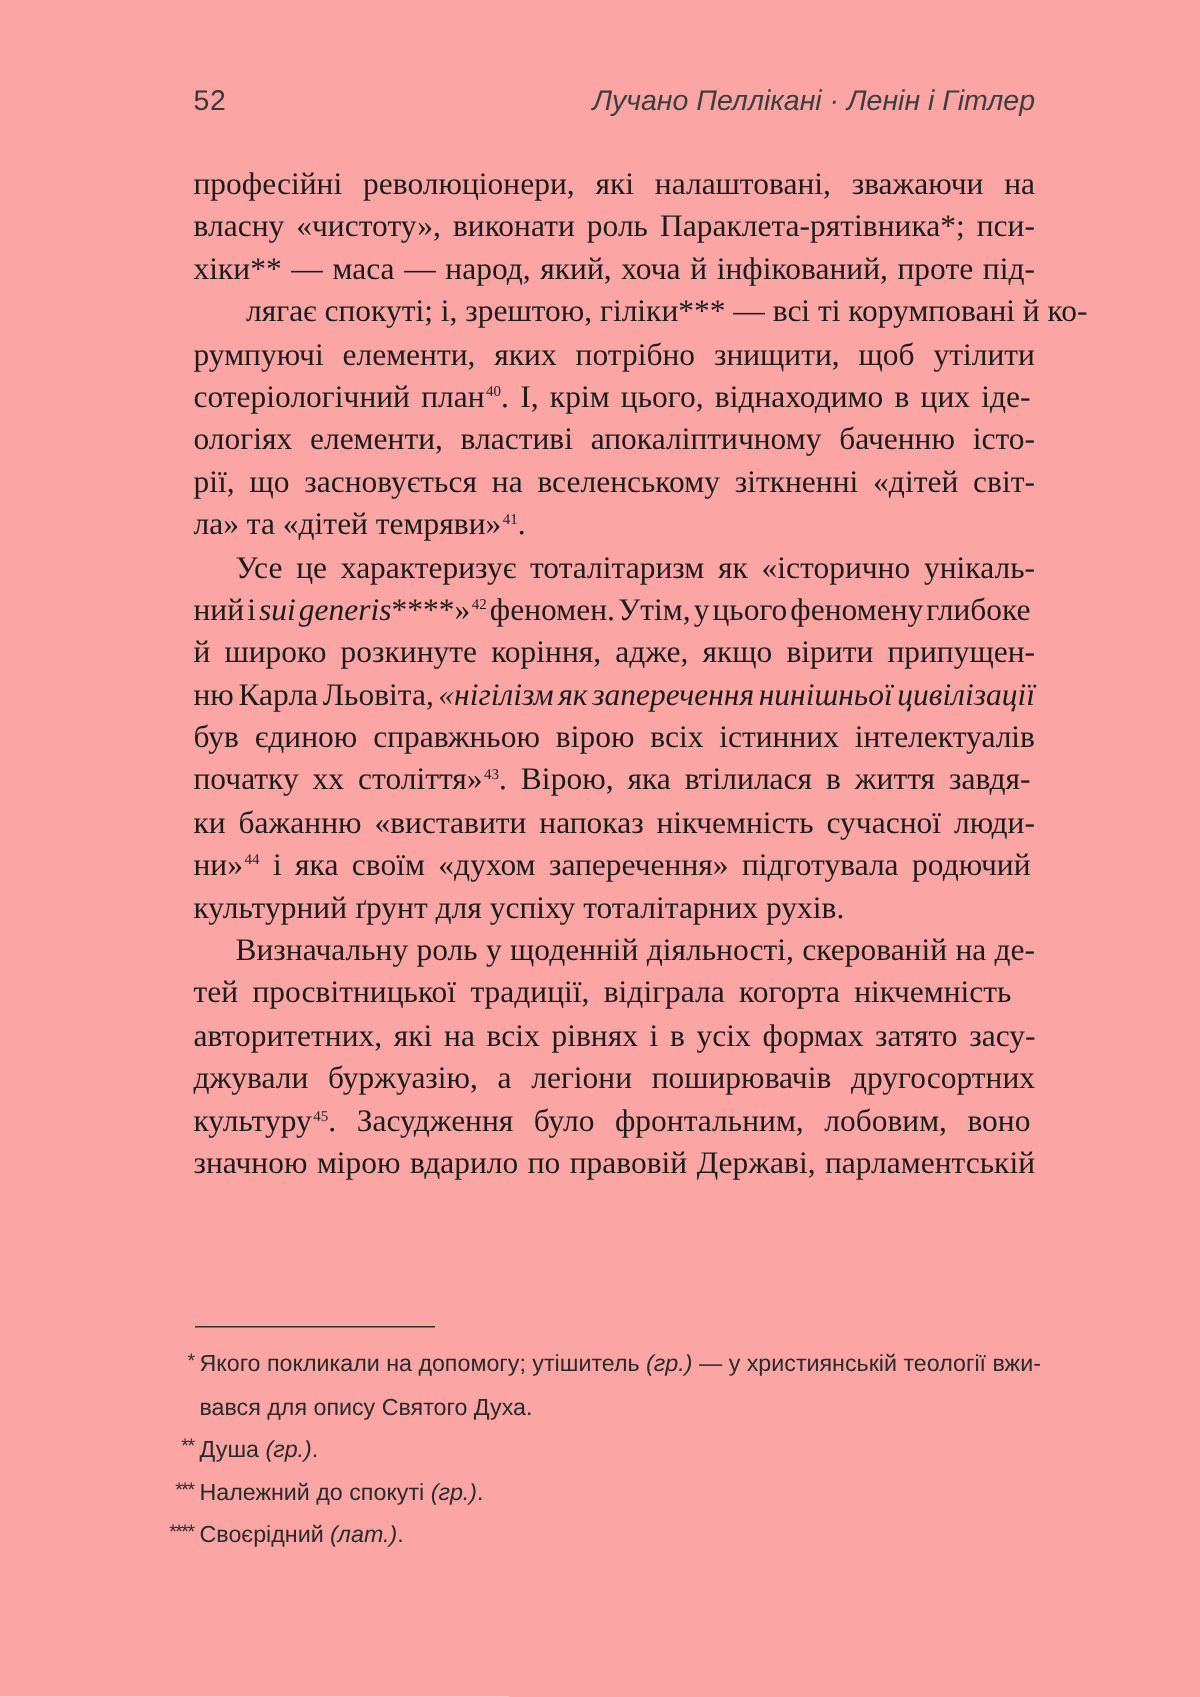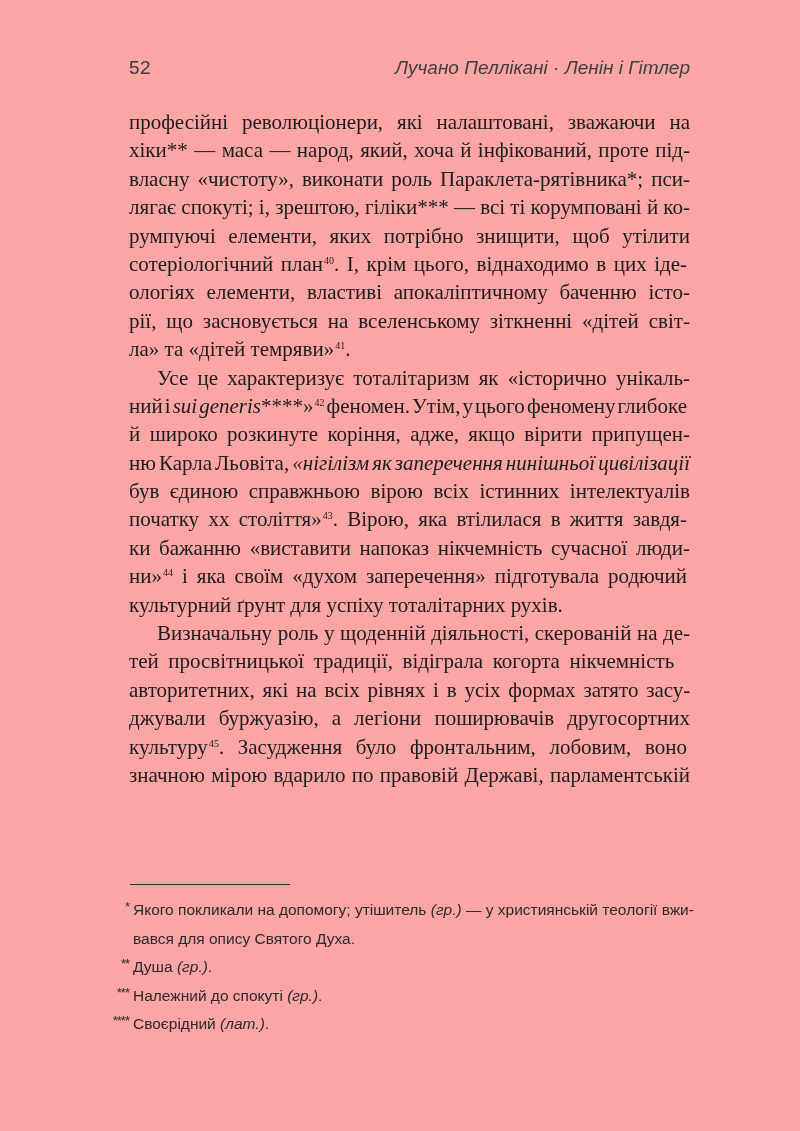--- a/index.html
+++ b/index.html
@@ -65,23 +65,23 @@
 <div class="page">
 
   <div class="header">
     <span class="page-number">52</span>
     <span class="running-title">Лучано Пеллікані · Ленін і Гітлер</span>
   </div>
 
   <div class="bodytext">
       <div>
         <div class="line j"><span class="ls" style="word-spacing: 8.61px;"><span>професійні революціонери, які налаштовані, зважаючи на</span></span></div>
+        <div class="line j"><span class="ls" style="word-spacing: 2.77px;"><span>власну «чистоту», виконати роль Параклета-рятівника*; пси-</span></span></div>
         <div class="line j"><span class="ls" style="word-spacing: 1.18px;"><span>хіки** — маса — народ, який, хоча й інфікований, проте під-</span></span></div>
-        <div class="line j"><span class="ls" style="word-spacing: 2.77px;"><span>власну «чистоту», виконати роль Параклета-рятівника*; пси-</span></span></div>
-        <div class="line j"><span class="ls" style="word-spacing: -0.03px;"><span>лягає спокуті; і, зрештою, гіліки*** — всі ті корумповані й ко-</span></span></div>
+        <div class="line j"><span class="ls" style="word-spacing: -0.03px; margin-left: 35px;"><span>лягає спокуті; і, зрештою, гіліки*** — всі ті корумповані й ко-</span></span></div>
         <div class="line j"><span class="ls" style="word-spacing: 7.33px;"><span>румпуючі елементи, яких потрібно знищити, щоб утілити</span></span></div>
         <div class="line j"><span class="ls" style="word-spacing: 2.24px;"><span>сотеріологічний план</span><span class="seg-sup">40</span><span>. І, крім цього, віднаходимо в цих іде-</span></span></div>
         <div class="line j"><span class="ls" style="word-spacing: 6.56px;"><span>ологіях елементи, властиві апокаліптичному баченню істо-</span></span></div>
         <div class="line j"><span class="ls" style="word-spacing: 4.63px;"><span>рії, що засновується на вселенському зіткненні «дітей світ-</span></span></div>
         <div class="line"><span class="ls"><span>ла» та «дітей темряви»</span><span class="seg-sup">41</span><span>.</span></span></div>
       </div>
       <div>
         <div class="line ind j"><span class="ls" style="word-spacing: 3.95px;"><span>Усе це характеризує тоталітаризм як «історично унікаль-</span></span></div>
         <div class="line j"><span class="ls" style="word-spacing: -3.21px;"><span>ний і </span><span class="seg-i">sui generis</span><span>****»</span><span class="seg-sup">42</span><span> феномен. Утім, у цього феномену глибоке</span></span></div>
         <div class="line j"><span class="ls" style="word-spacing: 4.14px;"><span>й широко розкинуте коріння, адже, якщо вірити припущен-</span></span></div>

